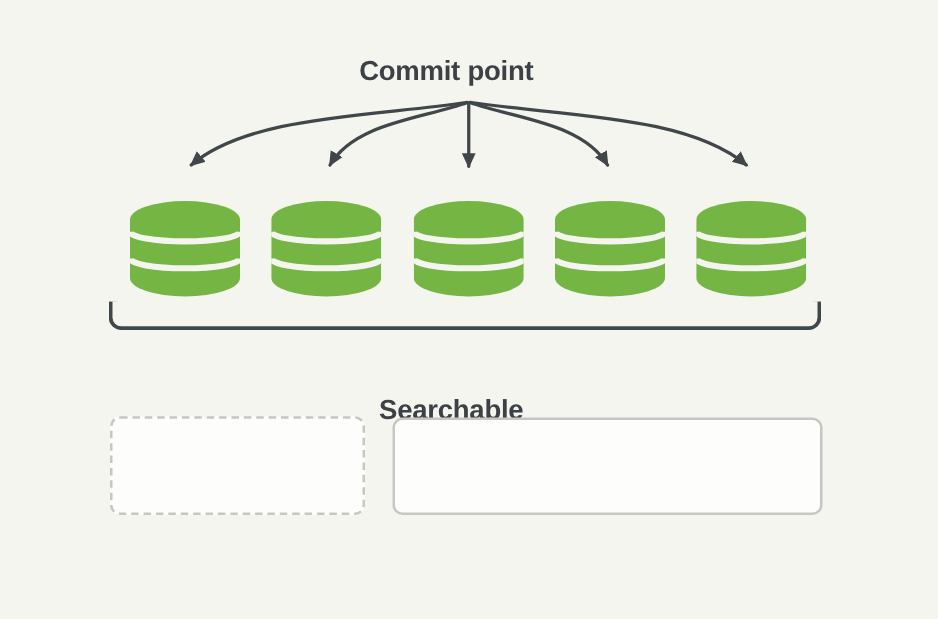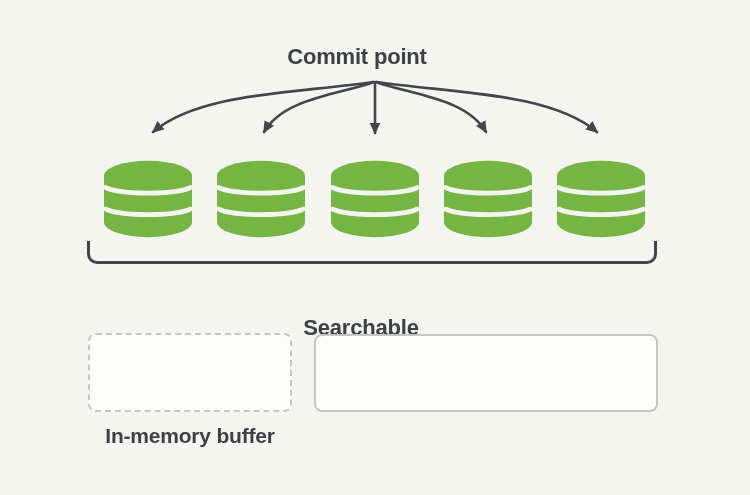--- a/index.html
+++ b/index.html
@@ -135,17 +135,16 @@
     <path class="cyl-fill" d="M0,15 A45,15 0 0 1 90,15 L90,63 A45,15 0 0 1 0,63 Z"></path>
     <path class="cyl-slit" d="M0,25 A45,8 0 0 0 90,25"></path>
     <path class="cyl-slit" d="M0,47 A45,8 0 0 0 90,47"></path>
   </svg>
 
   <div class="bracket"></div>
 
   <div class="lbl searchable-label">Searchable</div>
 
   <div class="buffer-box"></div>
-  <div class="lbl buffer-label">In-memory buffer</div>
 
   <div class="translog-box"></div>
 
 </div>
 
 </body></html>

